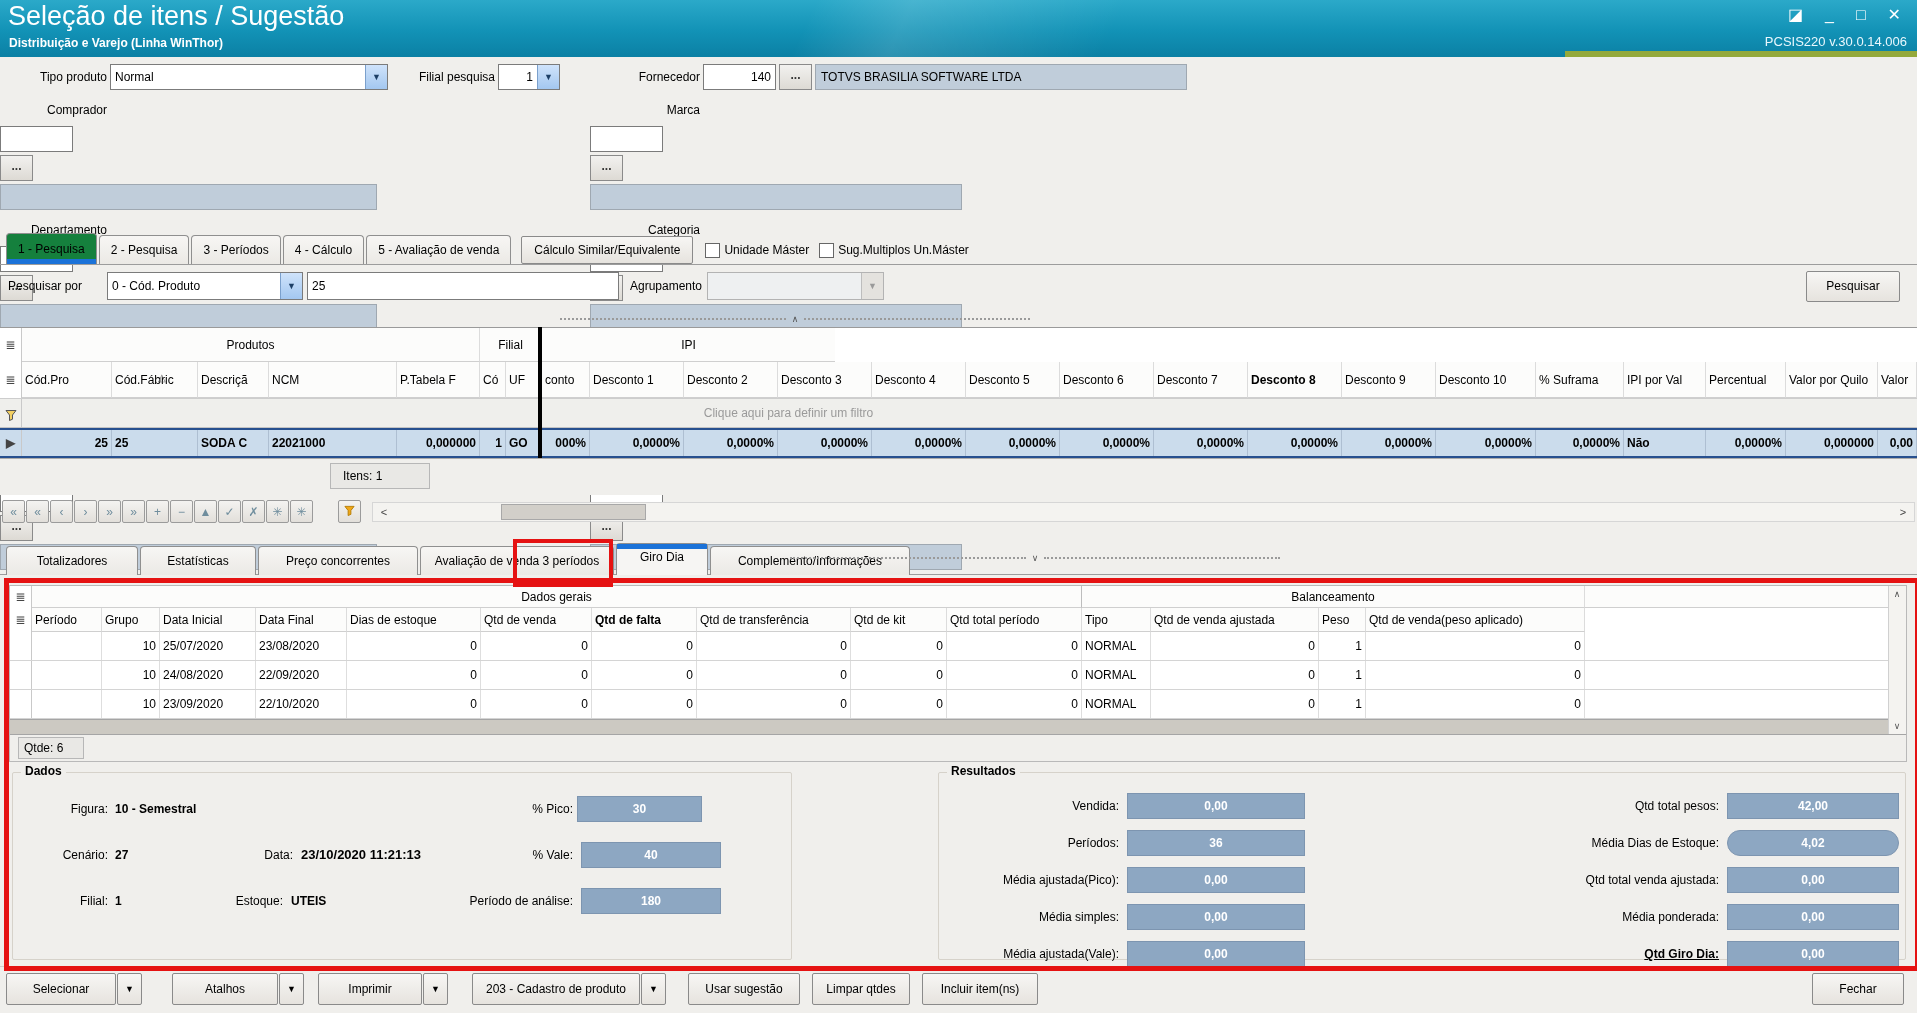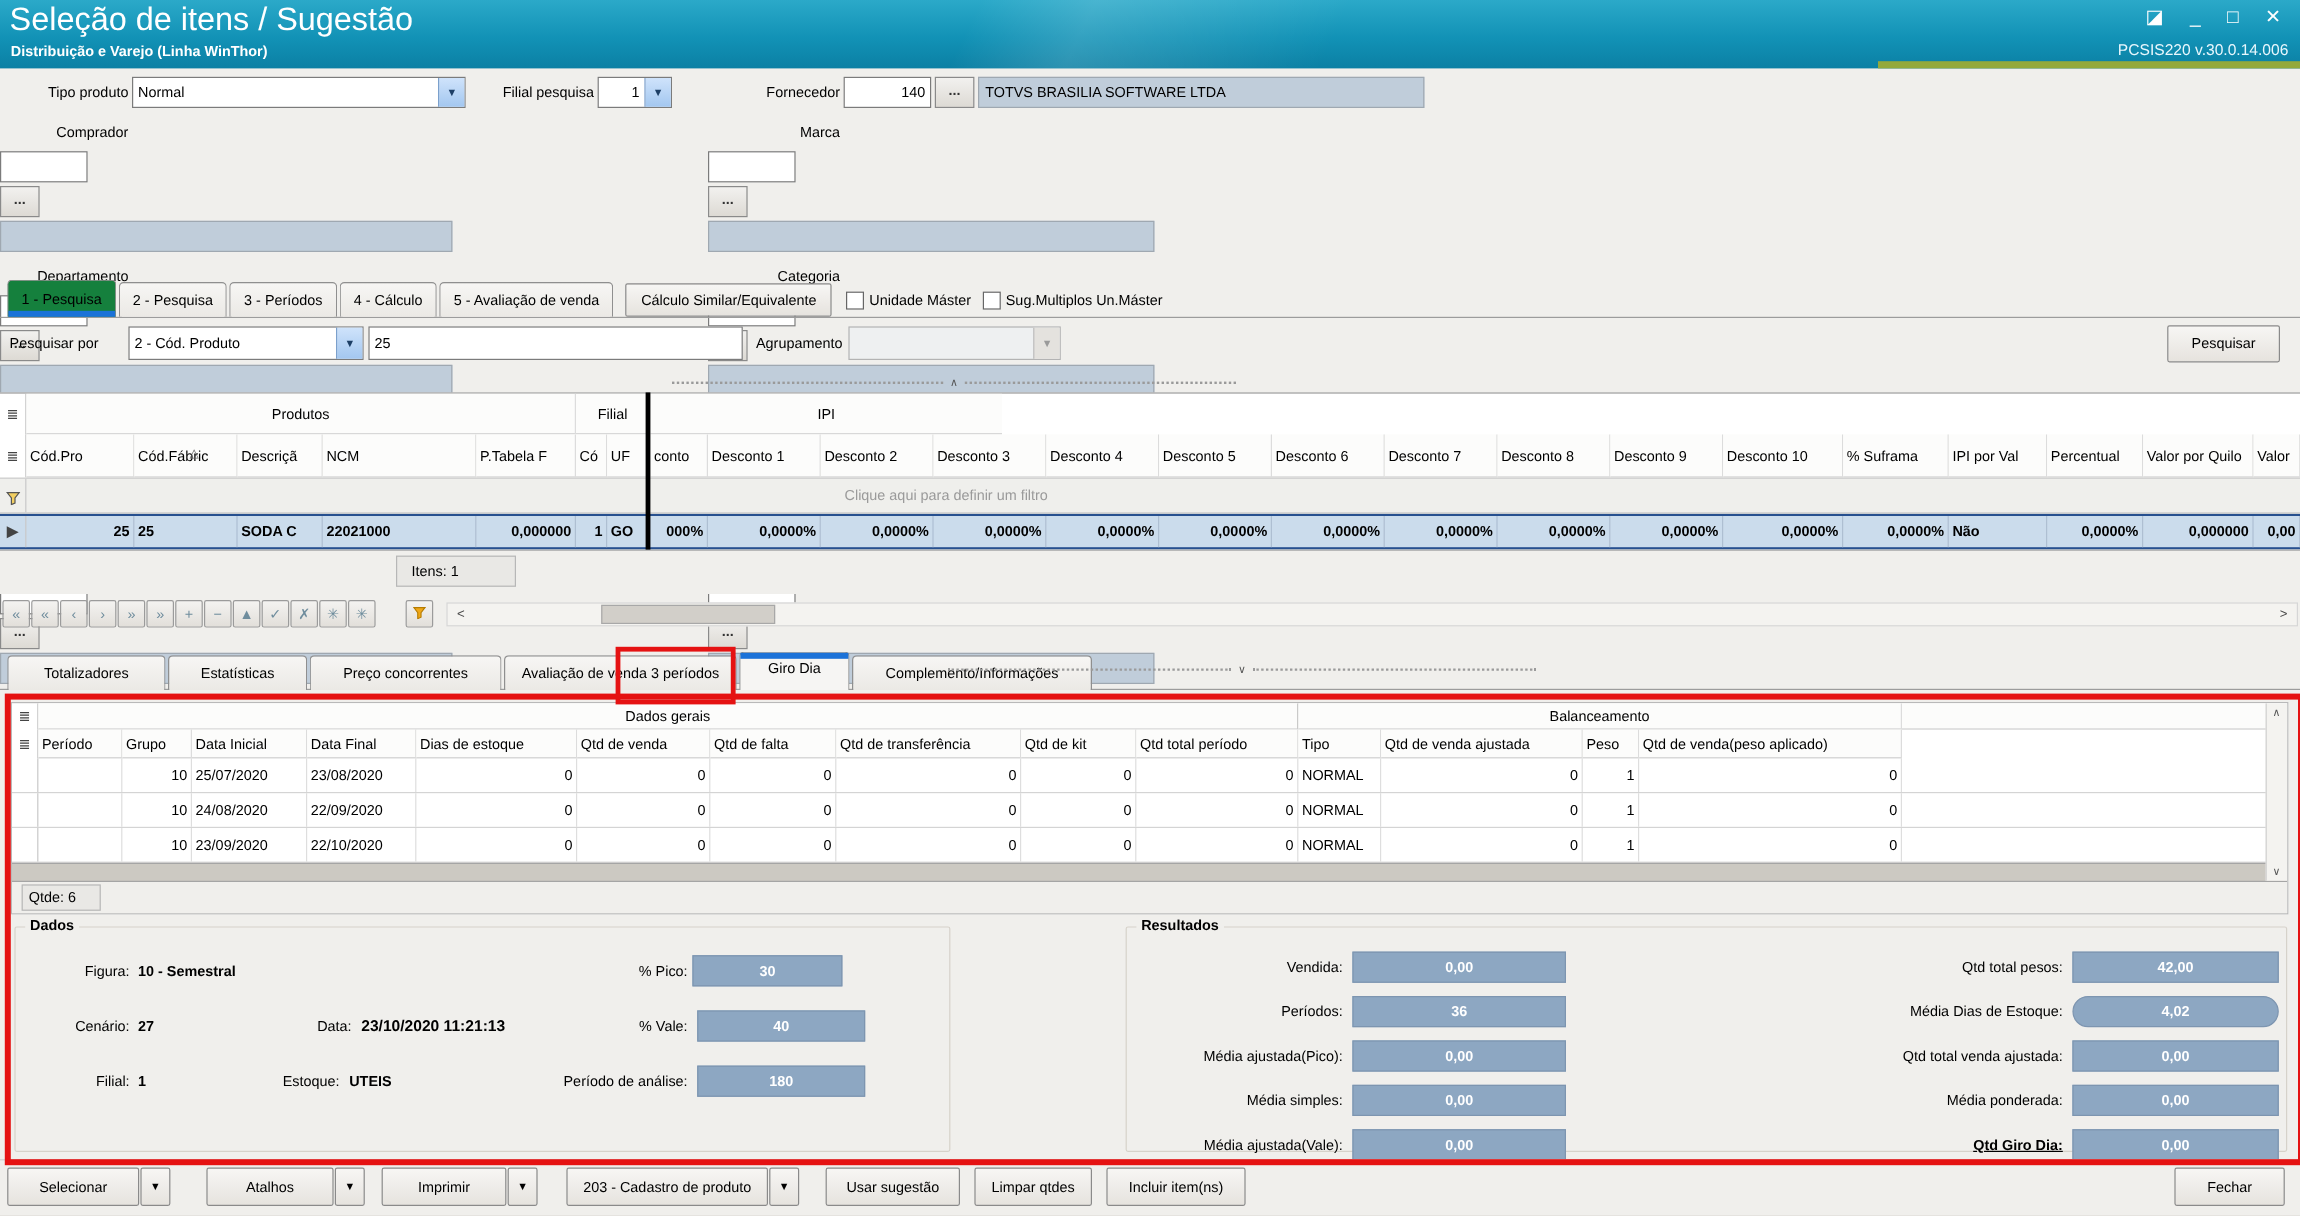--- a/index.html
+++ b/index.html
@@ -188,21 +188,21 @@
     </div>
     <div class="cbrow" style="height:28px;margin-left:8px;">
       <span class="cbbox"></span>
       <span>Sug.Multiplos Un.Máster</span>
     </div>
   </div>
 
   <div class="abs" style="left:8px;top:272px;display:flex;gap:4px;align-items:center;">
     <span class="flabel" style="width:95px;text-align:left;">Pesquisar por</span>
     <div class="combo" style="width:196px;height:28px;">
-      <span class="ctext" style="line-height:26px;">2 - Cód. Produto</span>
+      <span class="ctext" style="line-height:26px;">0 - Cód. Produto</span>
       <span class="carrow" style="line-height:26px;">▼</span>
     </div>
     <span class="tinput" style="width:312px;height:28px;line-height:26px;">25</span>
   </div>
   <div class="abs" style="left:630px;top:272px;display:flex;gap:5px;align-items:center;">
     <span class="flabel">Agrupamento</span>
     <div class="combo disabled" style="width:177px;height:28px;">
       <span class="ctext"></span>
       <span class="carrow" style="line-height:26px;">▼</span>
     </div>
@@ -235,21 +235,21 @@
         <span class="gcell" style="width: 26px;">Có</span>
         <span class="gcell" style="width: 36px;">UF</span>
         <span class="gcell" style="width: 48px;">conto</span>
         <span class="gcell" style="width: 94px;">Desconto 1</span>
         <span class="gcell" style="width: 94px;">Desconto 2</span>
         <span class="gcell" style="width: 94px;">Desconto 3</span>
         <span class="gcell" style="width: 94px;">Desconto 4</span>
         <span class="gcell" style="width: 94px;">Desconto 5</span>
         <span class="gcell" style="width: 94px;">Desconto 6</span>
         <span class="gcell" style="width: 94px;">Desconto 7</span>
-        <span class="gcell" style="width: 94px;">Desconto 8</span>
+        <span class="gcell" style="width: 94px; font-weight: bold;">Desconto 8</span>
         <span class="gcell" style="width: 94px;">Desconto 9</span>
         <span class="gcell" style="width: 100px;">Desconto 10</span>
         <span class="gcell" style="width: 88px;">% Suframa</span>
         <span class="gcell" style="width: 82px;">IPI por Val</span>
         <span class="gcell" style="width: 80px;">Percentual</span>
         <span class="gcell" style="width: 92px;">Valor por Quilo</span>
         <span class="gcell" style="width: 39px;">Valor</span>
       </div>
     <span class="abs" style="left:158px;top:44px;font-size:10px;color:#666;">△</span>
 
@@ -344,21 +344,21 @@
     </div>
     <div class="grow ghead" style="height:24px;line-height:24px;">
       <span class="marker" style="line-height:24px;">≣</span>
 
     <span class="gcell" style="width: 70px;">Período</span>
         <span class="gcell" style="width: 58px;">Grupo</span>
         <span class="gcell" style="width: 96px;">Data Inicial</span>
         <span class="gcell" style="width: 91px;">Data Final</span>
         <span class="gcell" style="width: 134px;">Dias de estoque</span>
         <span class="gcell" style="width: 111px;">Qtd de venda</span>
-        <span class="gcell" style="width: 105px;">Qtd de falta</span>
+        <span class="gcell" style="width: 105px; font-weight: bold;">Qtd de falta</span>
         <span class="gcell" style="width: 154px;">Qtd de transferência</span>
         <span class="gcell" style="width: 96px;">Qtd de kit</span>
         <span class="gcell" style="width: 135px;">Qtd total período</span>
         <span class="gcell" style="width: 69px;">Tipo</span>
         <span class="gcell" style="width: 168px;">Qtd de venda ajustada</span>
         <span class="gcell" style="width: 47px;">Peso</span>
         <span class="gcell" style="width: 219px;">Qtd de venda(peso aplicado)</span>
       </div>
     <div class="grow grow2" style="height:29px;">
       <span class="marker"></span>

